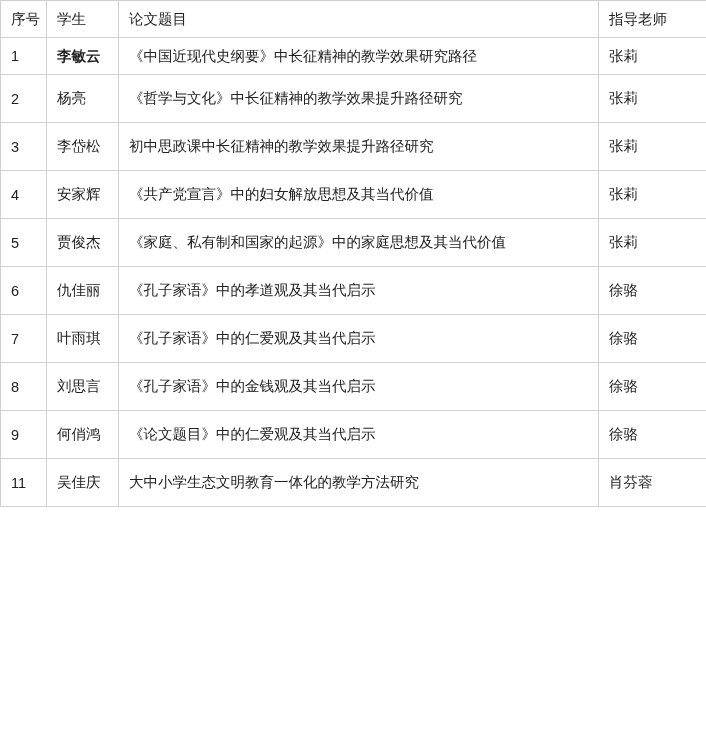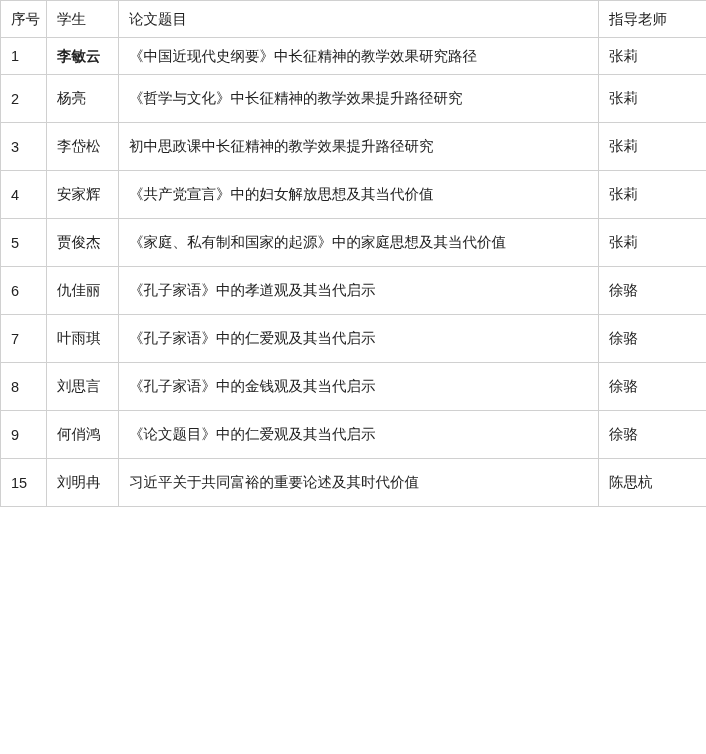--- a/index.html
+++ b/index.html
@@ -117,19 +117,19 @@
         <td class="cell-title">《孔子家语》中的金钱观及其当代启示</td>
         <td class="cell-advisor">徐骆</td>
       </tr>
       <tr>
         <td class="cell-index">9</td>
         <td class="cell-student">何俏鸿</td>
         <td class="cell-title">《论文题目》中的仁爱观及其当代启示</td>
         <td class="cell-advisor">徐骆</td>
       </tr>
       <tr>
-        <td class="cell-index">15</td>
-        <td class="cell-student">刘明冉</td>
-        <td class="cell-title">习近平关于共同富裕的重要论述及其时代价值</td>
-        <td class="cell-advisor">陈思杭</td>
+        <td class="cell-index">11</td>
+        <td class="cell-student">吴佳庆</td>
+        <td class="cell-title">大中小学生态文明教育一体化的教学方法研究</td>
+        <td class="cell-advisor">肖芬蓉</td>
       </tr>
     </tbody>
 </table>
 
 </body></html>

